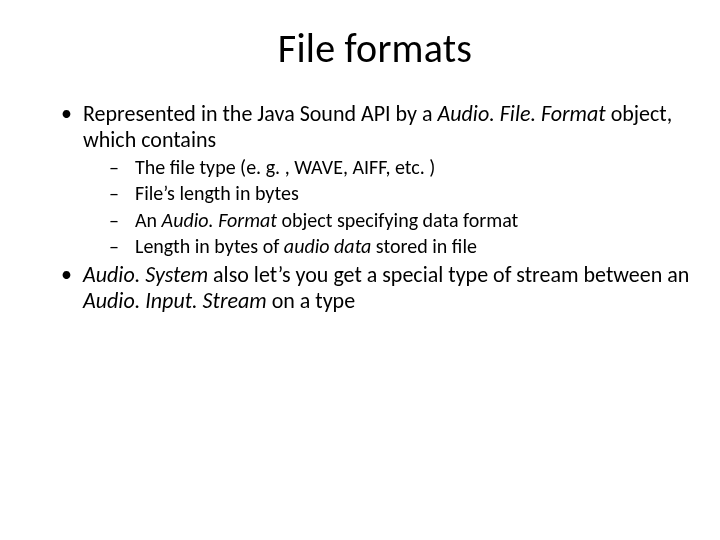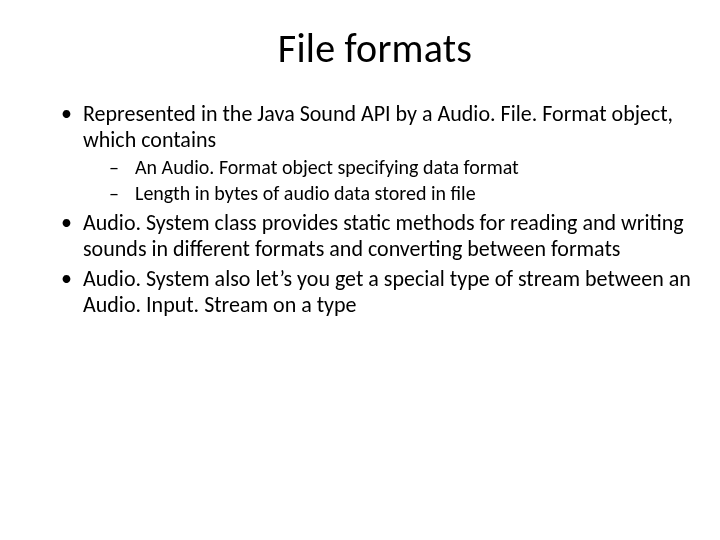--- a/index.html
+++ b/index.html
@@ -56,46 +56,49 @@
     font-size: 20px;
     line-height: 1.22;
   }
   ul.level2 > li::before {
     content: "–";
     position: absolute;
     left: 26px;
     top: 0;
     font-size: 20px;
   }
-  .ital { }
+  .ital { font-style: italic; }
 </style>
 </head>
 <body>
 
 <div class="slide">
   <h1 class="title">File formats</h1>
 
   <ul class="level1">
 
 
     <li>
       <span>Represented in the Java Sound API by a </span><span class="ital">Audio. File. Format</span><span> object, which contains</span>
 
       <ul class="level2">
         <li>
+          <span>The file type (e. g. , WAVE, AIFF, etc. )</span>
+        </li>
+        <li>
+          <span>File’s length in bytes</span>
+        </li>
+        <li>
           <span>An </span><span class="ital">Audio. Format</span><span> object specifying data format</span>
         </li>
         <li>
           <span>Length in bytes of </span><span class="ital">audio data</span><span> stored in file</span>
         </li>
       </ul>
     </li>
 
-    <li>
-      <span class="ital">Audio. System</span><span> class provides static methods for reading and writing sounds in different formats and converting between formats</span>
-    </li>
 
     <li>
       <span class="ital">Audio. System</span><span> also let’s you get a special type of stream between an </span><span class="ital">Audio. Input. Stream</span><span> on a type</span>
     </li>
 
   </ul>
 </div>
 
 </body></html>

